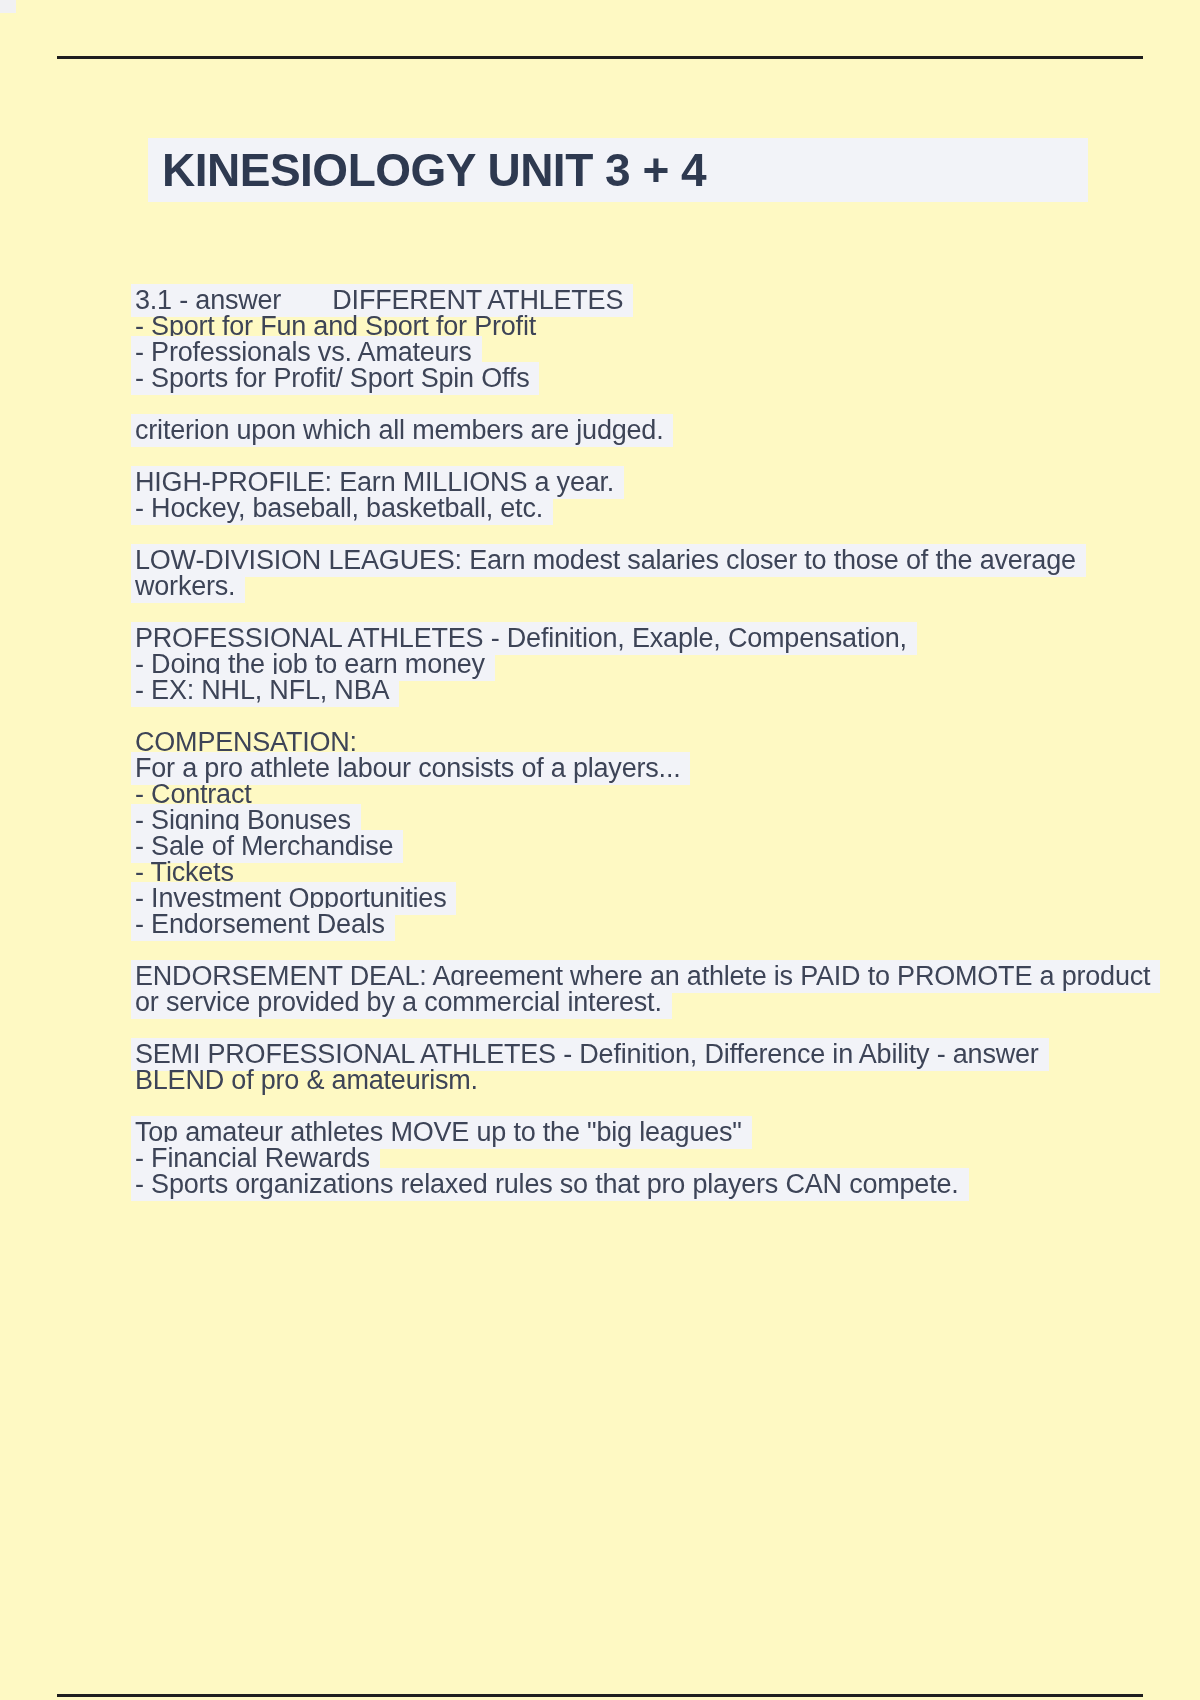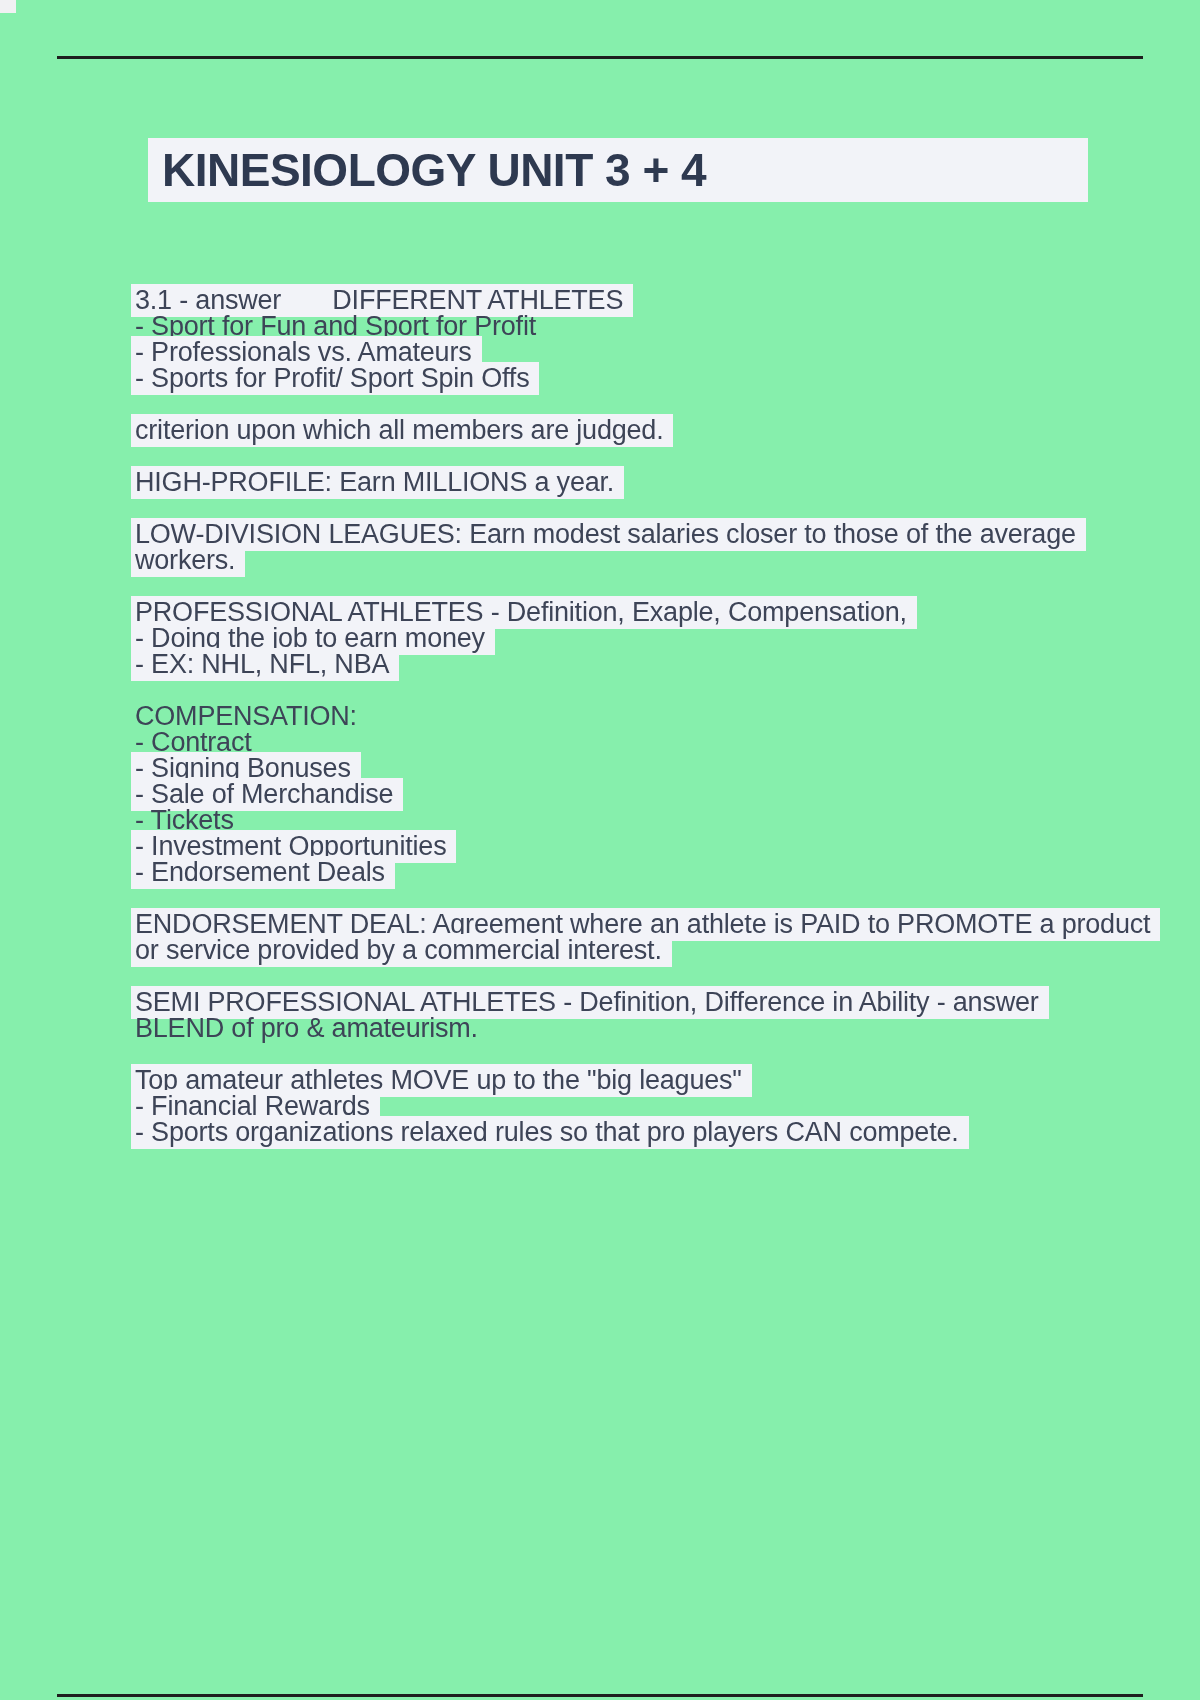--- a/index.html
+++ b/index.html
@@ -4,21 +4,21 @@
 <style>
   html, body {
     margin: 0;
     padding: 0;
     background: #ffffff;
   }
   .page {
     position: relative;
     width: 1200px;
     height: 1700px;
-    background: #86efac;
+    background: #fef9c3;
     overflow: hidden;
     font-family: "Liberation Sans", sans-serif;
   }
   .scan-artifact {
     position: absolute;
     left: 0;
     top: 0;
     width: 16px;
     height: 13px;
     background: #f1f1f3;
@@ -84,29 +84,31 @@
   </div>
   <div class="body-lines" id="body-lines">
       <div class="line"><span class="hl">3.1 - answer       DIFFERENT ATHLETES</span></div>
       <div class="line"><span>- Sport for Fun and Sport for Profit</span></div>
       <div class="line"><span class="hl">- Professionals vs. Amateurs</span></div>
       <div class="line"><span class="hl">- Sports for Profit/ Sport Spin Offs</span></div>
       <div class="line"></div>
       <div class="line"><span class="hl">criterion upon which all members are judged.</span></div>
       <div class="line"></div>
       <div class="line"><span class="hl">HIGH-PROFILE: Earn MILLIONS a year.</span></div>
+      <div class="line"><span class="hl">- Hockey, baseball, basketball, etc.</span></div>
       <div class="line"></div>
       <div class="line"><span class="hl">LOW-DIVISION LEAGUES: Earn modest salaries closer to those of the average</span></div>
       <div class="line"><span class="hl">workers.</span></div>
       <div class="line"></div>
       <div class="line"><span class="hl">PROFESSIONAL ATHLETES - Definition, Exaple, Compensation,</span></div>
       <div class="line"><span class="hl">- Doing the job to earn money</span></div>
       <div class="line"><span class="hl">- EX: NHL, NFL, NBA</span></div>
       <div class="line"></div>
       <div class="line"><span>COMPENSATION:</span></div>
+      <div class="line"><span class="hl">For a pro athlete labour consists of a players...</span></div>
       <div class="line"><span>- Contract</span></div>
       <div class="line"><span class="hl">- Signing Bonuses</span></div>
       <div class="line"><span class="hl">- Sale of Merchandise</span></div>
       <div class="line"><span>- Tickets</span></div>
       <div class="line"><span class="hl">- Investment Opportunities</span></div>
       <div class="line"><span class="hl">- Endorsement Deals</span></div>
       <div class="line"></div>
       <div class="line"><span class="hl">ENDORSEMENT DEAL: Agreement where an athlete is PAID to PROMOTE a product</span></div>
       <div class="line"><span class="hl">or service provided by a commercial interest.</span></div>
       <div class="line"></div>

